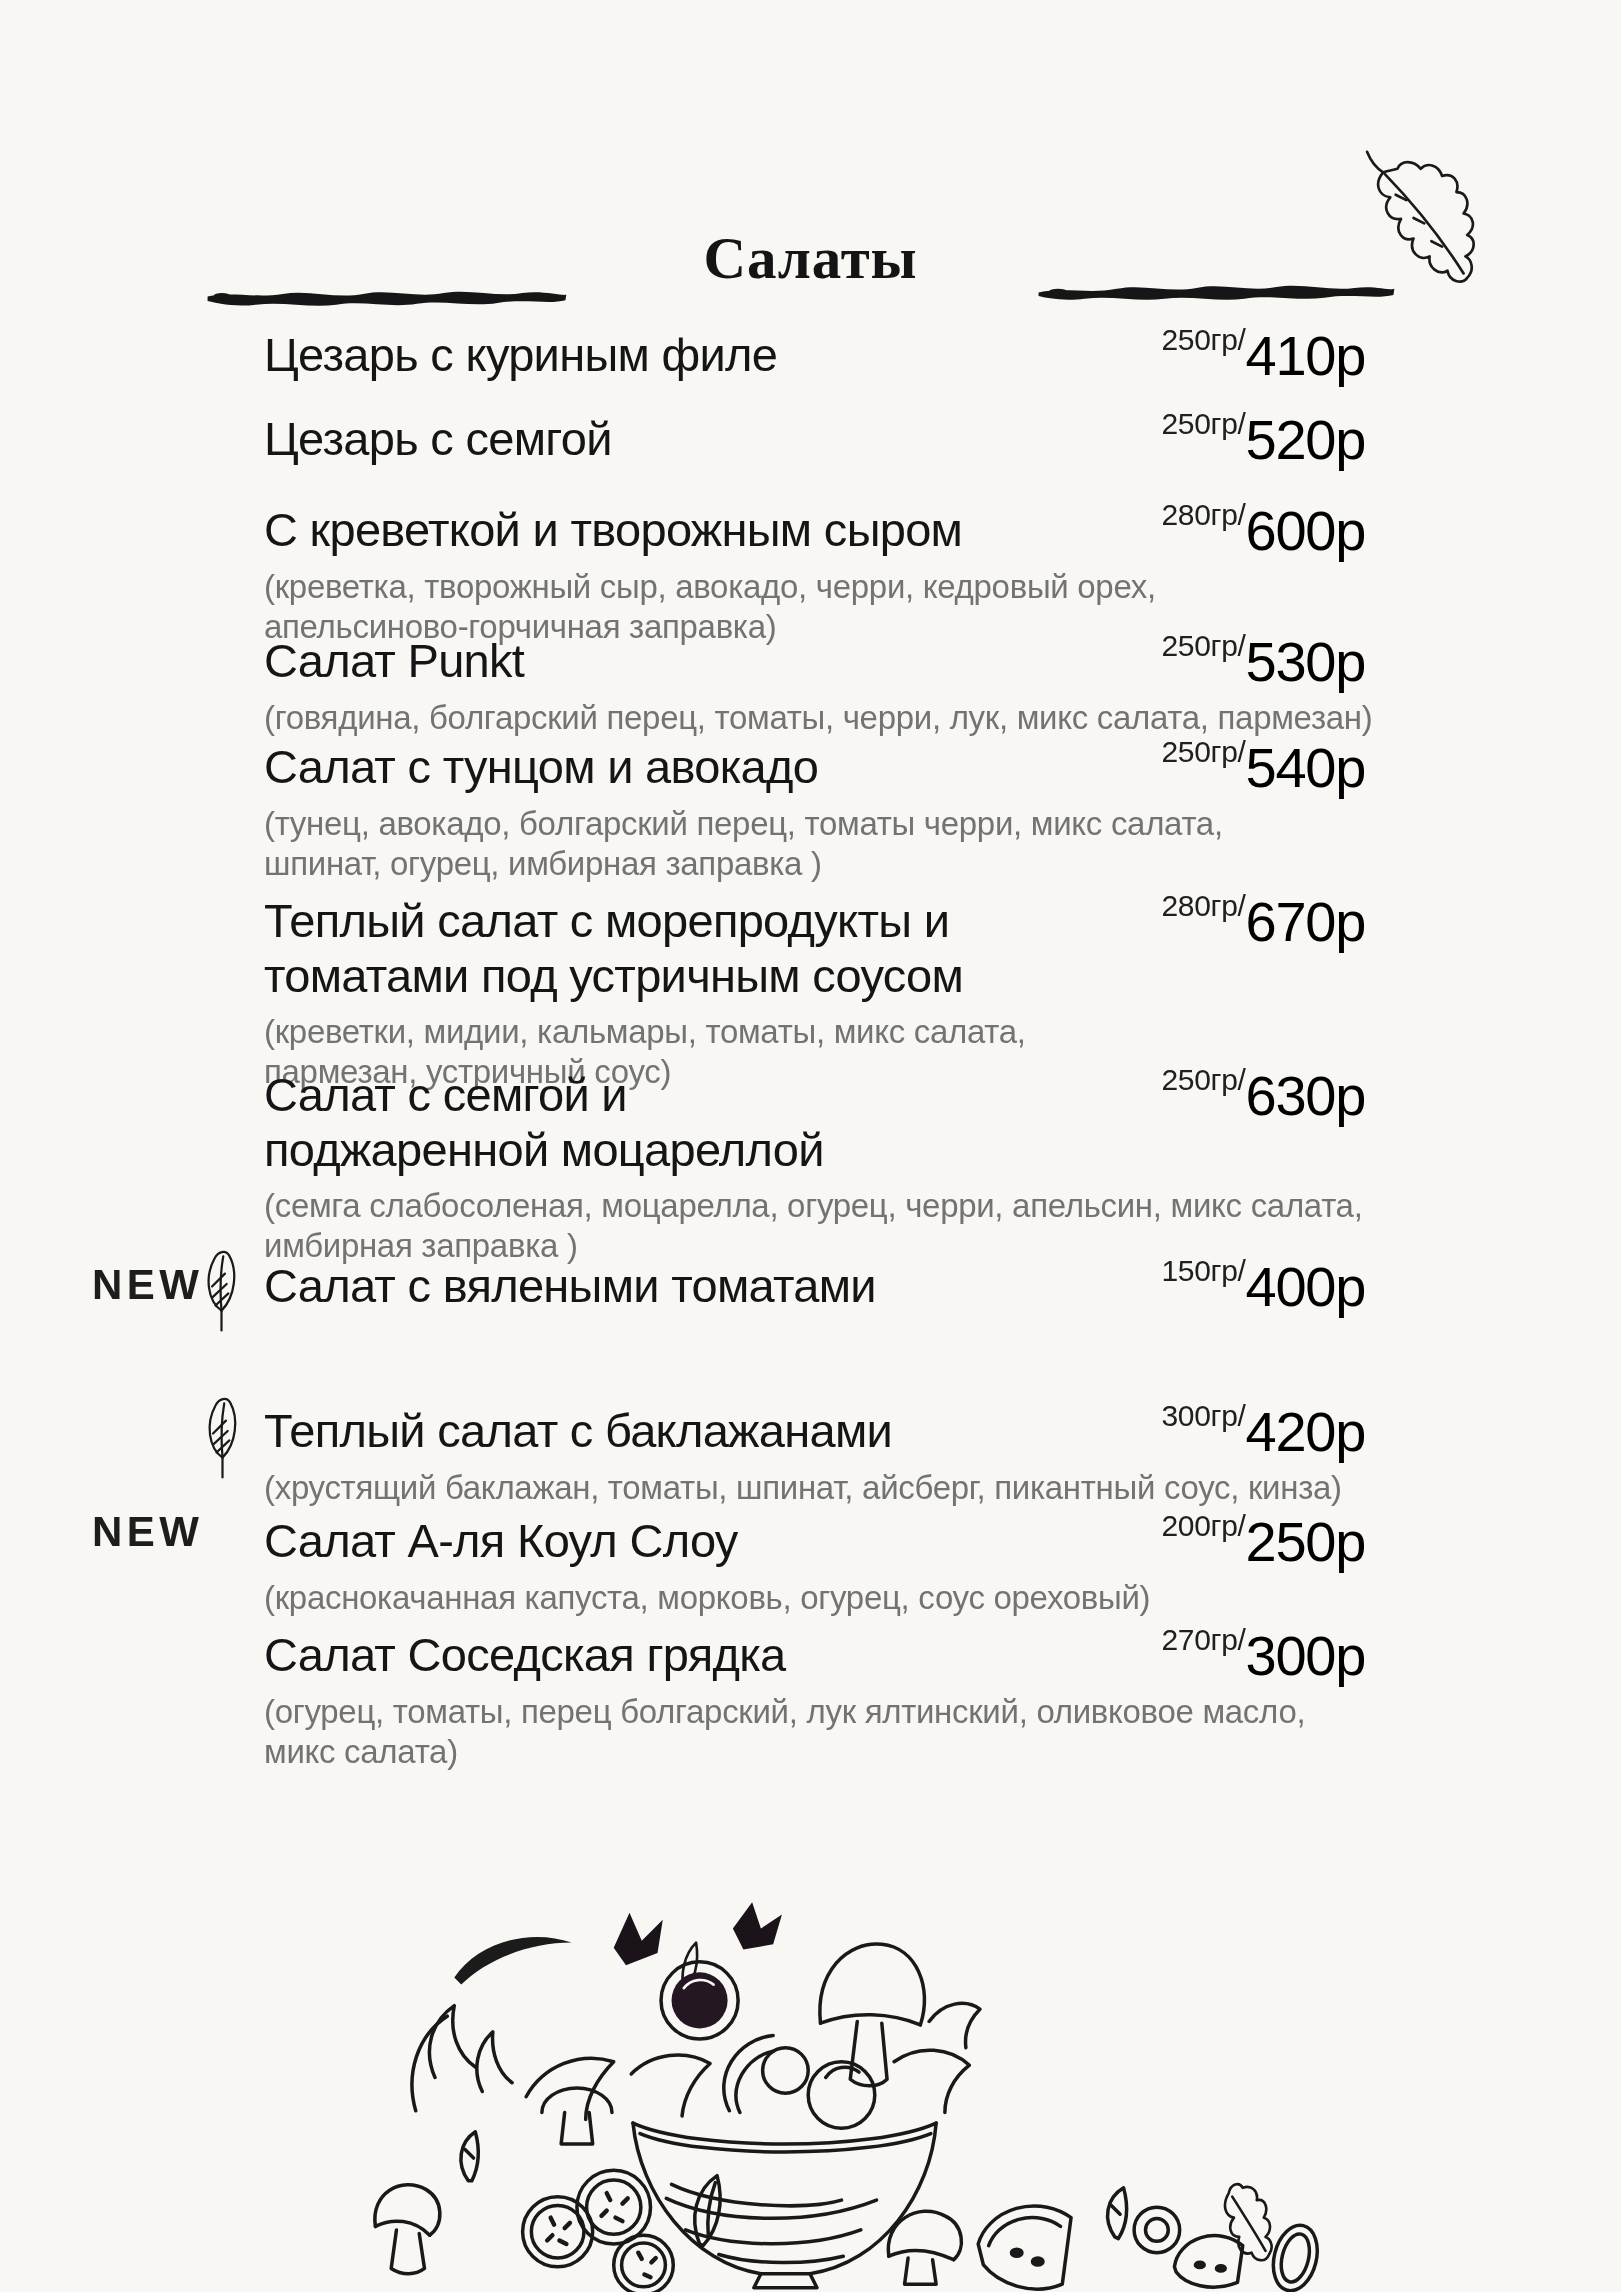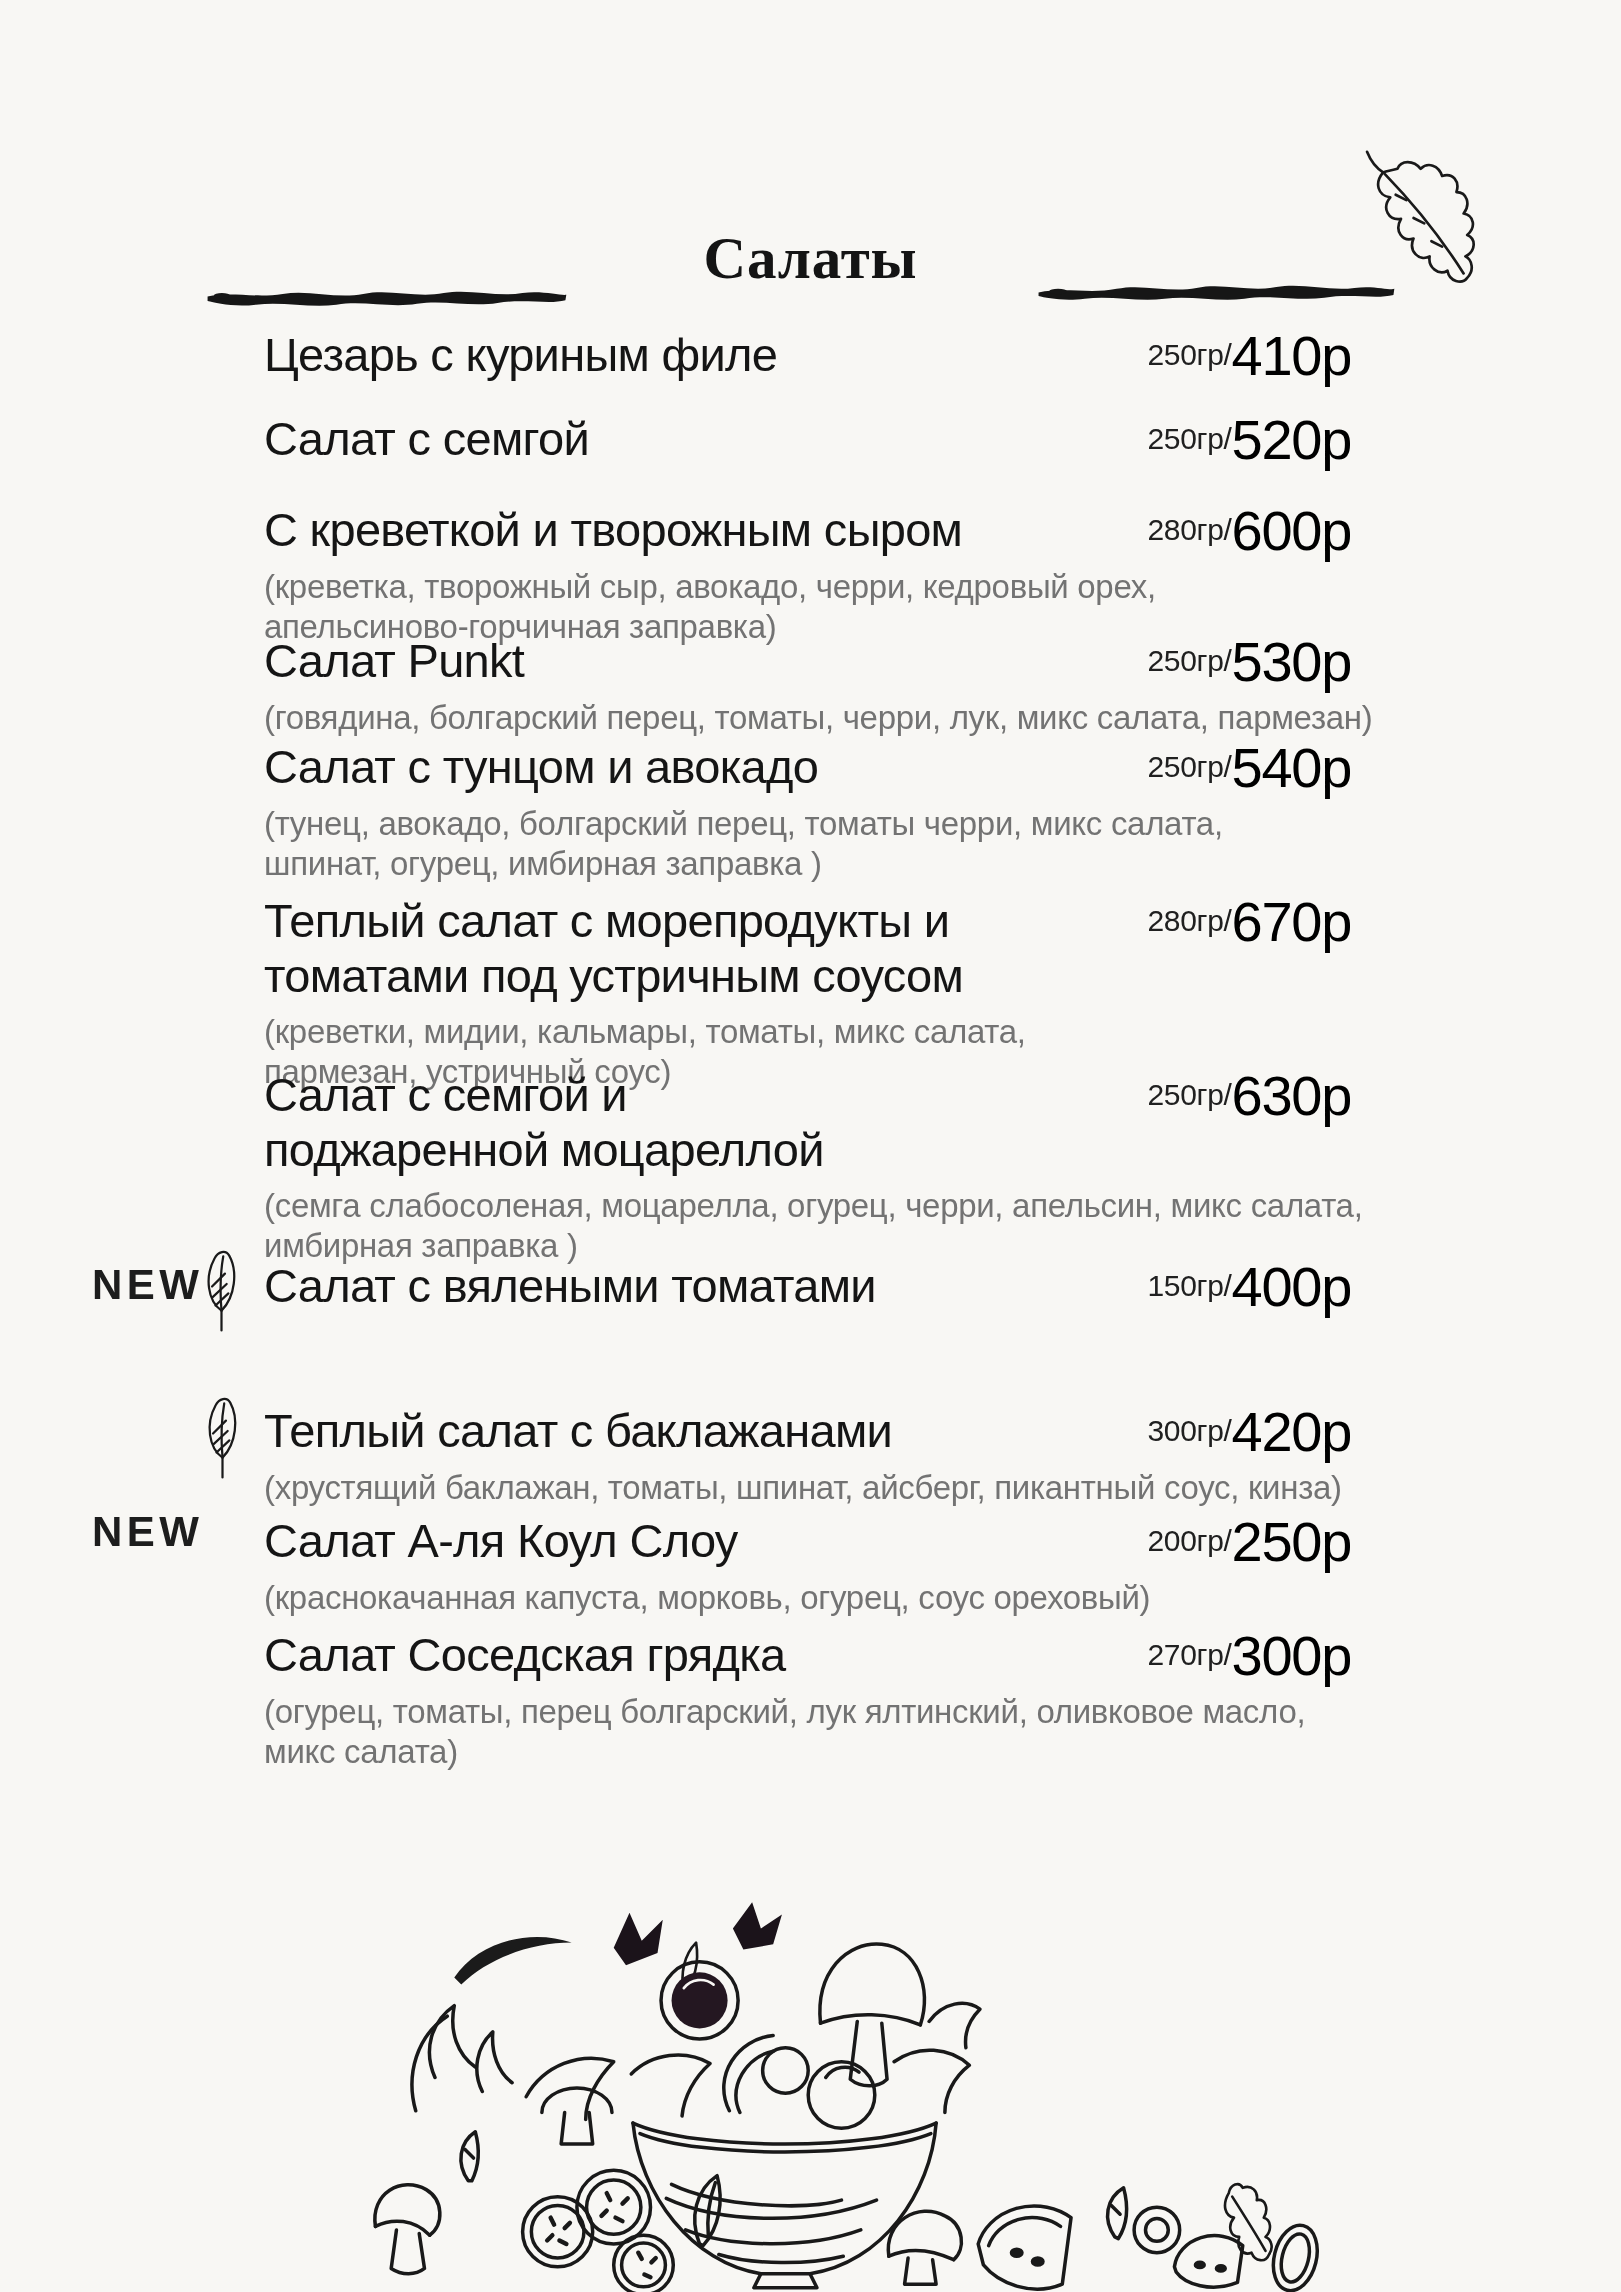--- a/index.html
+++ b/index.html
@@ -32,22 +32,22 @@
     padding-right:255px;
   }
   .item-desc{
     margin-top:9px;
     font-size:33px;line-height:1.22;letter-spacing:-0.3px;
     white-space:pre-line;color:#737373;
     max-width:1200px;
   }
   .item-desc:empty{display:none;margin:0;}
   .item-price{
-    position:absolute;top:-5.4px;right:104px;
-    display:flex;align-items:center;white-space:nowrap;
+    position:absolute;top:-5.4px;right:90px;
+    display:flex;align-items:flex-start;white-space:nowrap;
   }
   .item-weight{font-size:30px;color:#202020;letter-spacing:-0.3px;}
   .item-price-value{font-size:56px;font-weight:400;letter-spacing:-1.3px;color:#000000;}
 
   
   .new-badge{
     position:absolute;left:92px;
     font-size:42px;font-weight:800;letter-spacing:4.5px;color:#1d1d1d;
   }
   .leaf-icon{position:absolute;width:41px;height:86px;}
@@ -82,21 +82,21 @@
   <div class="item" style="top:328px">
     <div class="item-name">Цезарь с куриным филе</div>
 
     <div class="item-price">
       <span class="item-weight">250гр/</span>
         <span class="item-price-value">410р</span>
     </div>
   </div>
 
   <div class="item" style="top:412px">
-    <div class="item-name">Салат с семгой</div>
+    <div class="item-name">Цезарь с семгой</div>
 
     <div class="item-price">
       <span class="item-weight">250гр/</span>
         <span class="item-price-value">520р</span>
     </div>
   </div>
 
   <div class="item" style="top:503px">
     <div class="item-name">С креветкой и творожным сыром</div>
     <div class="item-desc">(креветка, творожный сыр, авокадо, черри, кедровый орех,

